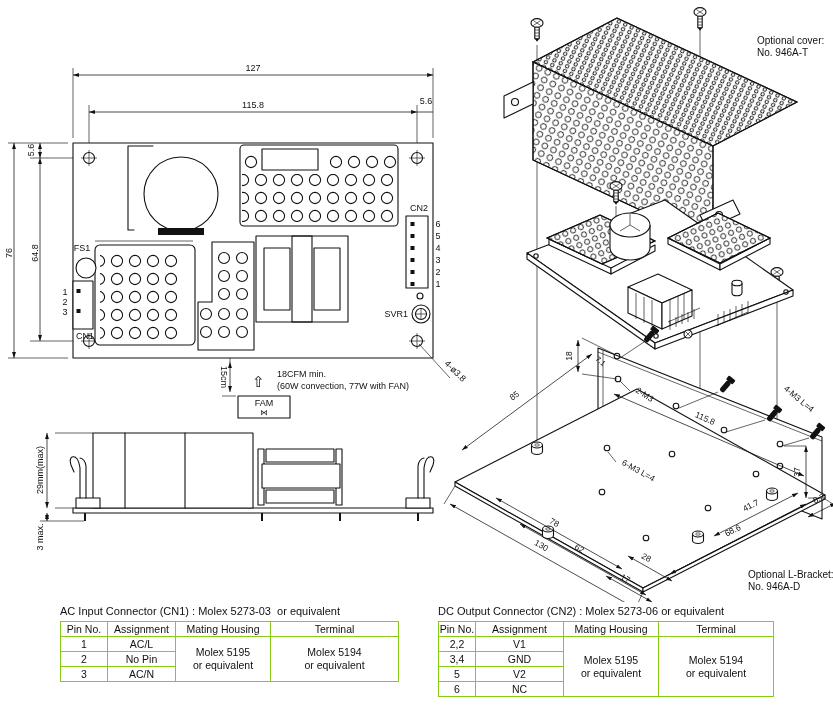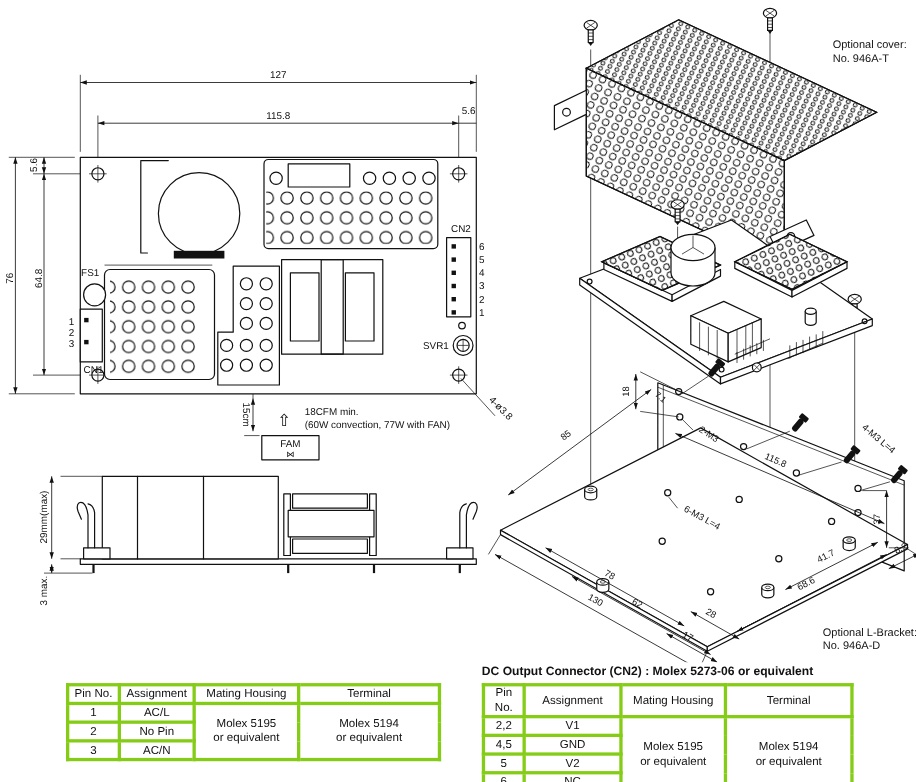--- a/index.html
+++ b/index.html
@@ -8,21 +8,21 @@
   .t9{font-size:9px}.t8{font-size:8.5px}.t7{font-size:7.5px}.t10{font-size:10px}
   .mid{text-anchor:middle}.end{text-anchor:end}
   .ln{fill:none;stroke:#111;stroke-width:1.1;stroke-linejoin:round;stroke-linecap:round}
   .lnw{fill:#fff;stroke:#111;stroke-width:1.1;stroke-linejoin:round}
   .thin{fill:none;stroke:#111;stroke-width:0.65}
   .dim{fill:none;stroke:#111;stroke-width:0.75;marker-start:url(#ar);marker-end:url(#ar)}
   .dimp{fill:none;stroke:#111;stroke-width:0.75}
   .tblwrap{position:absolute;}
   .tbl-title{position:absolute;font-size:11px;white-space:pre;}
   table.spec{border-collapse:collapse;table-layout:fixed;border:1.6px solid #111;}
-  table.spec td{border:3px solid #84cc16;text-align:center;vertical-align:middle;font-size:10.5px;padding:0;height:14px;line-height:13px;}
+  table.spec td{border:1px solid #84cc16;text-align:center;vertical-align:middle;font-size:10.5px;padding:0;height:14px;line-height:13px;}
 </style>
 </head>
 <body>
 
 <div id="page">
 
 <svg width="833" height="602" viewBox="0 0 833 602">
 <defs>
   <marker id="ar" viewBox="0 0 10 8" markerWidth="9" markerHeight="7" refX="9" refY="4" orient="auto-start-reverse">
           <path d="M0,1 L9,4 L0,7 Z" fill="#111"></path>
@@ -358,20 +358,21 @@
   </g>
 
   <text class="t10" x="757" y="44">Optional cover:</text>
   <text class="t10" x="757" y="56">No. 946A-T</text>
   <text class="t10" x="748" y="578">Optional L-Bracket:</text>
   <text class="t10" x="748" y="590">No. 946A-D</text>
 </g>
 </svg>
 
 
+<div class="tbl-title" style="left:60px;top:605px;">AC Input Connector (CN1) : Molex 5273-03  or equivalent</div>
 <div class="tblwrap" style="left:60px;top:621px;">
   <table class="spec">
     <colgroup>
           <col style="width:47px">
           <col style="width:68px">
           <col style="width:95px">
           <col style="width:128px">
         </colgroup>
     <tbody>
           <tr>
@@ -397,21 +398,21 @@
       <td>No Pin</td>
     </tr>
     <tr>
       <td>3</td>
       <td>AC/N</td>
     </tr>
   </tbody>
       </table>
 </div>
 
-<div class="tbl-title" style="left:438px;top:605px;font-weight:bold;">DC Output Connector (CN2) : Molex 5273-06 or equivalent</div>
+<div class="tbl-title" style="left:438px;top:605px;">DC Output Connector (CN2) : Molex 5273-06 or equivalent</div>
 <div class="tblwrap" style="left:438px;top:621px;">
   <table class="spec">
     <colgroup>
           <col style="width:37px">
           <col style="width:88px">
           <col style="width:95px">
           <col style="width:115px">
         </colgroup>
     <tbody>
           <tr>
@@ -426,21 +427,21 @@
       <td rowspan="4">
               <div>Molex 5195</div>
               <div>or equivalent</div>
             </td>
       <td rowspan="4">
               <div>Molex 5194</div>
               <div>or equivalent</div>
             </td>
     </tr>
     <tr>
-      <td>4,5</td>
+      <td>3,4</td>
       <td>GND</td>
     </tr>
     <tr>
       <td>5</td>
       <td>V2</td>
     </tr>
     <tr>
       <td>6</td>
       <td>NC</td>
     </tr>

